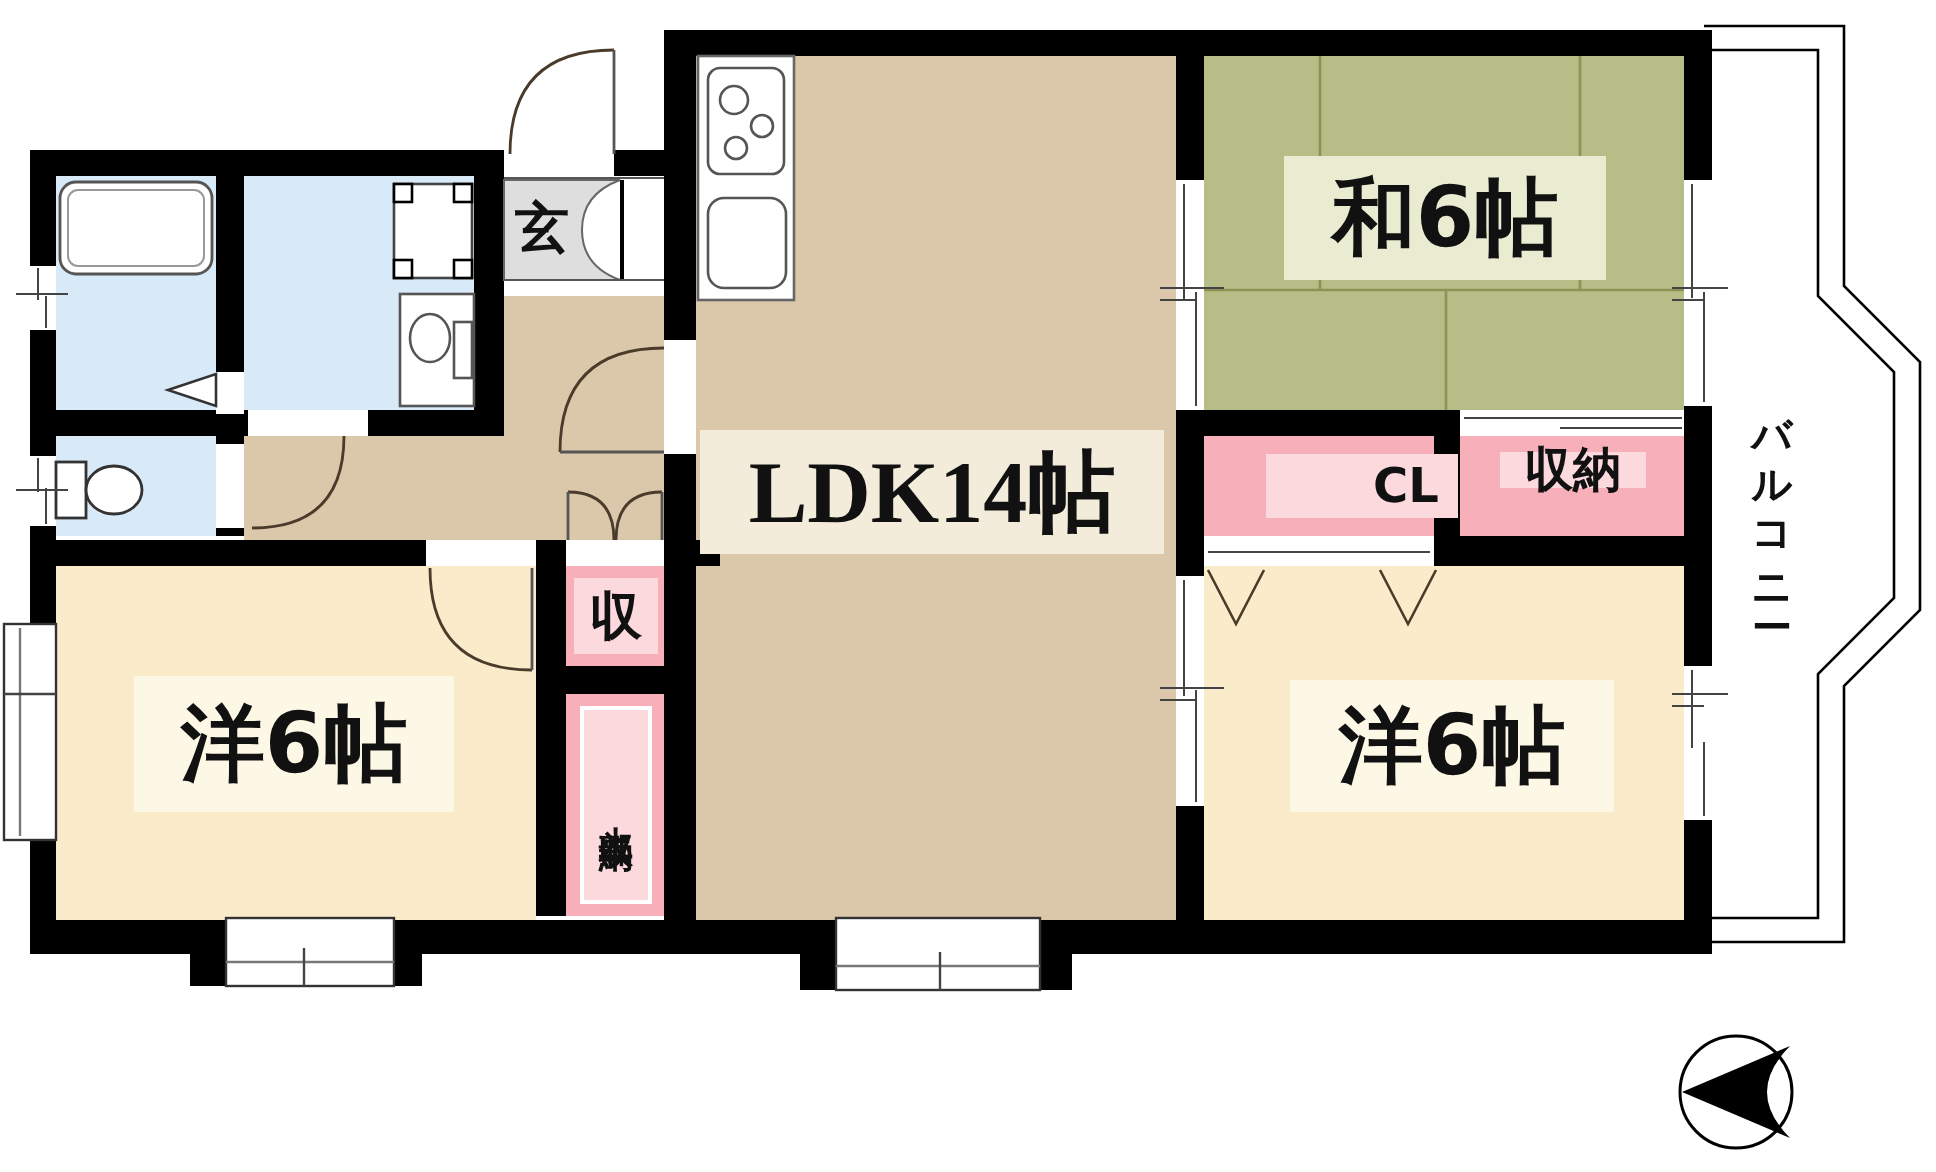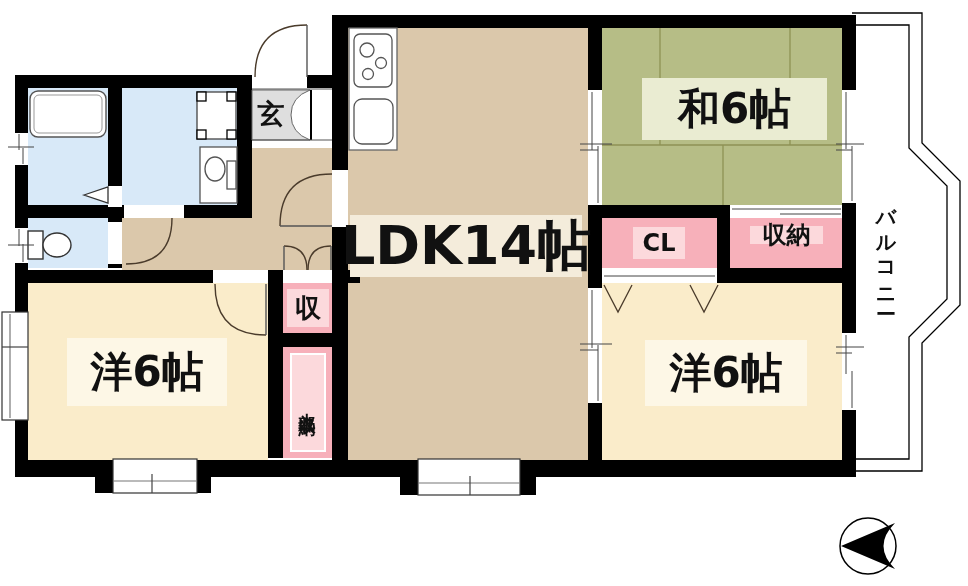--- a/index.html
+++ b/index.html
@@ -7,21 +7,21 @@
     position:relative;width:968px;height:586px;background:#ffffff;overflow:hidden;
     font-family:"DejaVu Sans","Liberation Sans",sans-serif;color:var(--c-text,#111);
   }
   .floor{position:absolute;}
   .wall{position:absolute;background:var(--c-wall,#000);}
   .gap{position:absolute;background:#ffffff;}
   .room-label{
     position:absolute;display:flex;align-items:center;justify-content:center;
     font-weight:bold;color:var(--c-text,#111);white-space:nowrap;
   }
-  .lbl-ldk{background:var(--c-label-bg-ldk);font-size:54px;}
+  .lbl-ldk{background:var(--c-label-bg-ldk);font-size:44px;font-family:Liberation Serif, serif;}
   .lbl-tatami{background:var(--c-label-bg-tatami);font-size:42px;}
   .lbl-west{background:var(--c-label-bg-western);font-size:42px;}
   .lbl-pink{background:var(--c-closet-label-bg);font-size:24px;}
   .lbl-pink-sm{background:var(--c-closet-label-bg);font-size:26px;}
   .lbl-vert{
     background:var(--c-closet-label-bg);border:2px solid #ffffff;
     writing-mode:vertical-rl;font-size:17px;letter-spacing:2px;
   }
   .lbl-plain{background:transparent;font-size:27px;}
   .lbl-balcony{
@@ -203,23 +203,23 @@
       <line x1="2" y1="347" x2="28" y2="347" stroke="#444"></line>
     </g>
 
     <g>
       <circle cx="868" cy="546" r="28" fill="#fff" stroke="#000" stroke-width="1.5"></circle>
       <path d="M841,546 L895,523 Q872,546 895,569 Z" fill="#000"></path>
     </g>
   </svg>
 
   <div class="room-label lbl-ldk" style="left:350px;top:215px;width:232px;height:62px;">LDK14帖</div>
-  <div class="room-label lbl-tatami" style="left:642px;top:78px;width:185px;height:62px;">和6帖</div>
+  <div class="room-label lbl-tatami" style="left:642px;top:78px;width:161px;height:62px;">和6帖</div>
   <div class="room-label lbl-west" style="left:67px;top:338px;width:160px;height:68px;">洋6帖</div>
   <div class="room-label lbl-west" style="left:645px;top:340px;width:162px;height:66px;">洋6帖</div>
-  <div class="room-label lbl-pink" style="left:633px;top:227px;width:52px;height:32px;">CL</div>
+  <div class="room-label lbl-pink" style="left:633px;top:227px;width:52px;height:32px;padding-left:44px;">CL</div>
   <div class="room-label lbl-pink" style="left:750px;top:226px;width:73px;height:18px;">収納</div>
   <div class="room-label lbl-pink-sm" style="left:287px;top:289px;width:42px;height:38px;">収</div>
   <div class="room-label lbl-vert" style="left:290px;top:353px;width:32px;height:95px;">上部収納</div>
   <div class="room-label lbl-plain" style="left:257px;top:97px;width:28px;height:34px;">玄</div>
   <div class="room-label lbl-balcony" style="left:872px;top:178px;width:30px;height:145px;">バルコニー</div>
 
 </div>
 
 </body></html>

